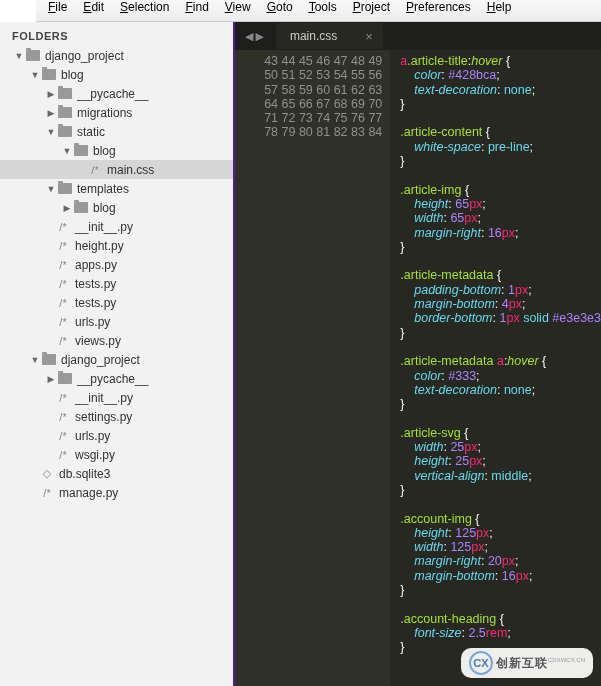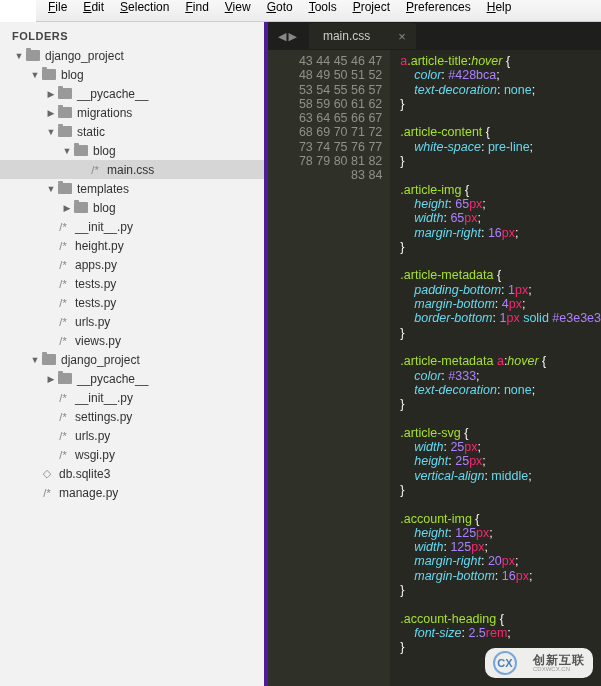--- a/index.html
+++ b/index.html
@@ -4,21 +4,21 @@
 <style>
 * { margin: 0; padding: 0; box-sizing: border-box; font-family: "Segoe UI", Tahoma, sans-serif; }
 body { width: 601px; height: 686px; overflow: hidden; background: #fff; display: flex; flex-direction: column; }
 
 .menubar { height: 22px; background: linear-gradient(#f8f8f8, #ececec); border-bottom: 1px solid #ccc; display: flex; align-items: flex-start; padding: 0 4px; font-size: 12px; margin-left: 36px; }
 .menubar span { padding: 0 8px; cursor: default; text-decoration: underline; text-decoration-color: transparent; }
 .menubar span::first-letter { text-decoration: underline; }
 
 .main { flex: 1; display: flex; min-height: 0; }
 
-.sidebar { width: 268px; background: #f2f2f2; border-right: 4px solid #4c1d95; overflow: auto; font-size: 12px; color: #333; }
+.sidebar { width: 235px; background: #f2f2f2; border-right: 2px solid #4c1d95; overflow: auto; font-size: 12px; color: #333; }
 .sidebar-header { font-weight: bold; font-size: 11px; padding: 8px 10px 4px 12px; color: #444; letter-spacing: 0.5px; }
 .tree { padding: 0 0 10px 0; }
 .tree-row { display: flex; align-items: center; height: 19px; padding-right: 21px; white-space: nowrap; }
 .tree-row.selected { background: #d6d6d6; }
 .tree-indent { display: inline-block; }
 .arrow { width: 10px; height: 10px; display: inline-flex; align-items: center; justify-content: center; margin-right: 2px; color: #666; font-size: 9px; }
 .arrow-down::before { content: "▼"; }
 .arrow-right::before { content: "▶"; }
 .arrow-none { width: 10px; display: inline-block; }
 .folder-icon { width: 14px; height: 11px; display: inline-block; background: #999; margin-right: 5px; border-radius: 1px; position: relative; }
@@ -40,21 +40,21 @@
 .c-pseudo { color: #a6e22e; font-style: italic; }
 .c-prop { color: #66d9ef; font-style: italic; }
 .c-num { color: #ae81ff; }
 .c-unit { color: #f92672; }
 .c-val { color: #66d9ef; }
 .c-hex { color: #ae81ff; }
 .c-punc { color: #f8f8f2; }
 
 .watermark { position: absolute; right: 8px; bottom: 8px; display: flex; align-items: center; gap: 3px; background: rgba(255,255,255,0.92); padding: 3px 8px; border-radius: 10px; font-size: 10px; color: #555; }
 .watermark-badge { width: 24px; height: 24px; border: 2px solid #7aa6d8; border-radius: 50%; display: flex; align-items: center; justify-content: center; font-weight: bold; color: #4a7db5; font-size: 11px; }
-.wm-lines { display: flex; flex-direction: column; line-height: 1; margin-left: 13px; }
+.wm-lines { display: flex; flex-direction: row; line-height: 1; }
 .wm-top { font-size: 12px; font-weight: bold; letter-spacing: 1px; }
 .wm-bot { font-size: 6px; color: #999; }
 </style>
 </head>
 <body>
 
 <div class="menubar" id="menubar">
     <span><u>F</u>ile</span>
     <span><u>E</u>dit</span>
     <span><u>S</u>election</span>

